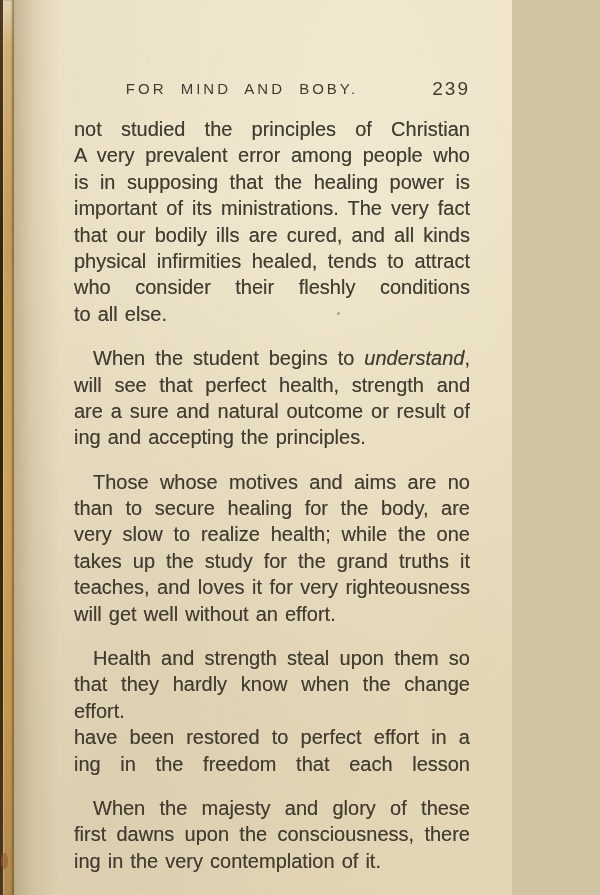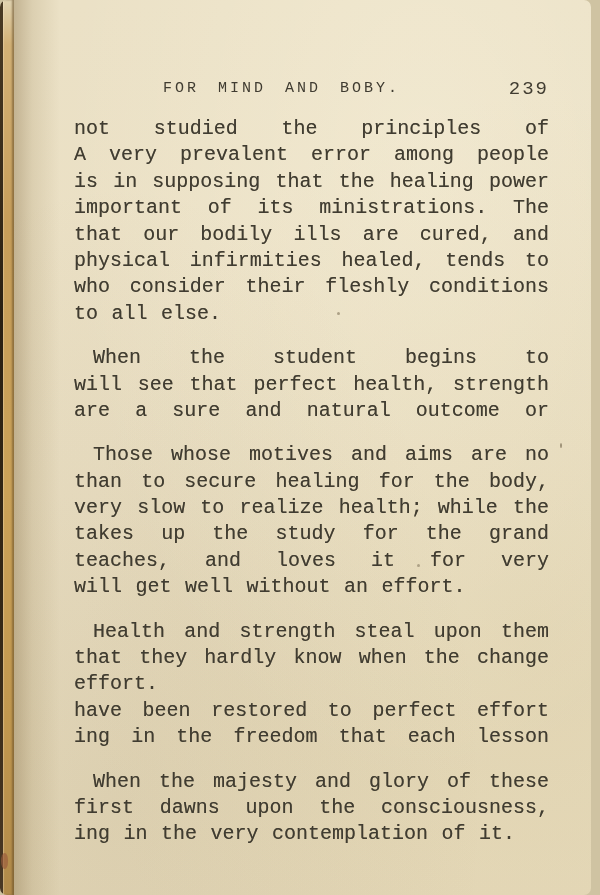--- a/index.html
+++ b/index.html
@@ -2,31 +2,30 @@
 <html><head>
 <meta charset="utf-8">
 <style>
   html, body {
     margin: 0;
     padding: 0;
     background: #cfc3a2;
   }
   .scan {
     position: relative;
-    width: 591px;
+    width: 512px;
     height: 895px;
     overflow: hidden;
     background:
       radial-gradient(ellipse at 72% 18%, rgba(255, 250, 232, 0.30), rgba(255,250,232,0) 60%),
       radial-gradient(ellipse at 20% 90%, rgba(120, 100, 60, 0.10), rgba(120,100,60,0) 55%),
       radial-gradient(ellipse at 90% 70%, rgba(205, 188, 140, 0.25), rgba(205,188,140,0) 60%),
       linear-gradient(180deg, #ebe1c6 0%, #eadfc3 55%, #e6dabb 100%);
-    font-family: Liberation Mono, monospace;
+    font-family: Liberation Sans, sans-serif;
     color: #403c31;
-    border-radius: 7px;
   }
   
   .edge-dark {
     position: absolute;
     left: 0; top: 0; bottom: 0;
     width: 3px;
     background: linear-gradient(180deg, #4a3a24 0%, #2a2012 35%, #352816 70%, #4a3824 100%);
   }
   
   .edge-band {
@@ -120,20 +119,21 @@
       <div class="line"><span>A very prevalent error among people who have</span></div>
       <div class="line"><span>is in supposing that the healing power is the most</span></div>
       <div class="line"><span>important of its ministrations.  The very fact</span></div>
       <div class="line"><span>that our bodily ills are cured, and all kinds of</span></div>
       <div class="line"><span>physical infirmities healed, tends to attract those</span></div>
       <div class="line"><span>who consider their fleshly conditions paramount</span></div>
       <div class="line last"><span>to all else.</span></div>
       <div class="line indent"><span>When the student begins to </span><span class="italic">understand</span><span>, he</span></div>
       <div class="line"><span>will see that perfect health, strength and freedom</span></div>
       <div class="line"><span>are a sure and natural outcome or result of know-</span></div>
+      <div class="line last"><span>ing and accepting the principles.</span></div>
       <div class="line indent"><span>Those whose motives and aims are no higher</span></div>
       <div class="line"><span>than to secure healing for the body, are generally</span></div>
       <div class="line"><span>very slow to realize health; while the one who</span></div>
       <div class="line"><span>takes up the study for the grand truths it</span></div>
       <div class="line"><span>teaches, and loves it for very righteousness sake,</span></div>
       <div class="line last"><span>will get well without an effort.</span></div>
       <div class="line indent"><span>Health and strength steal upon them so gently</span></div>
       <div class="line"><span>that they hardly know when the change takes</span></div>
       <div class="line last"><span>effort.</span></div>
       <div class="line"><span>have been restored to perfect effort in a few</span></div>

